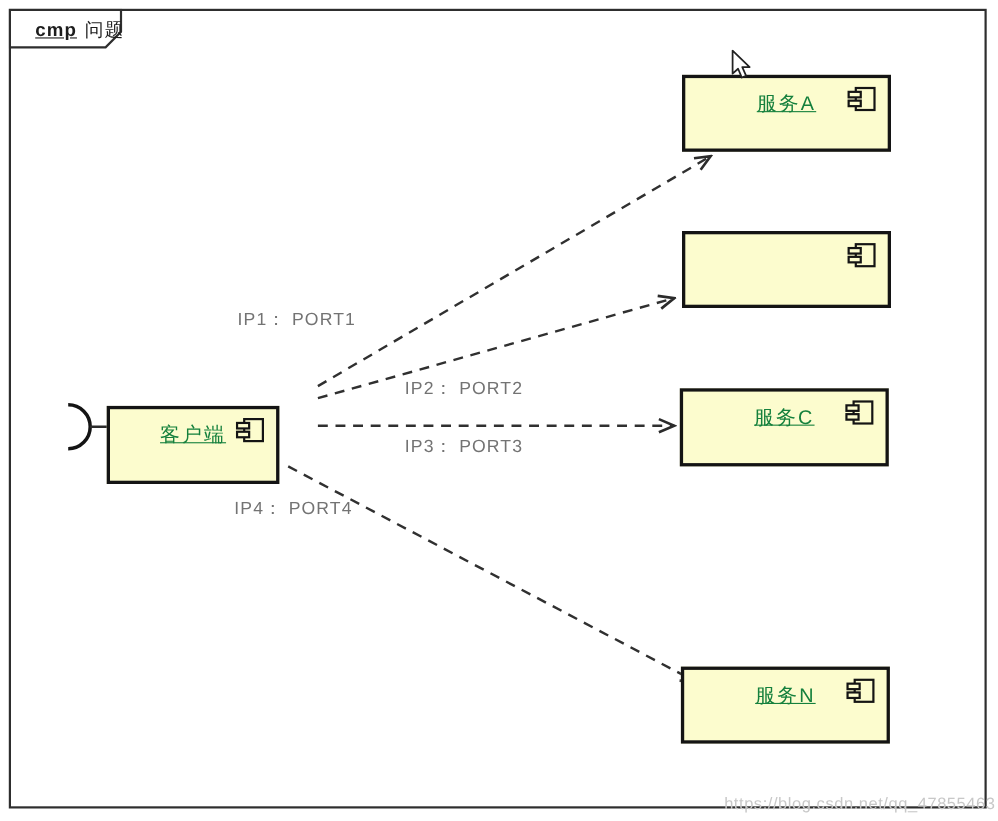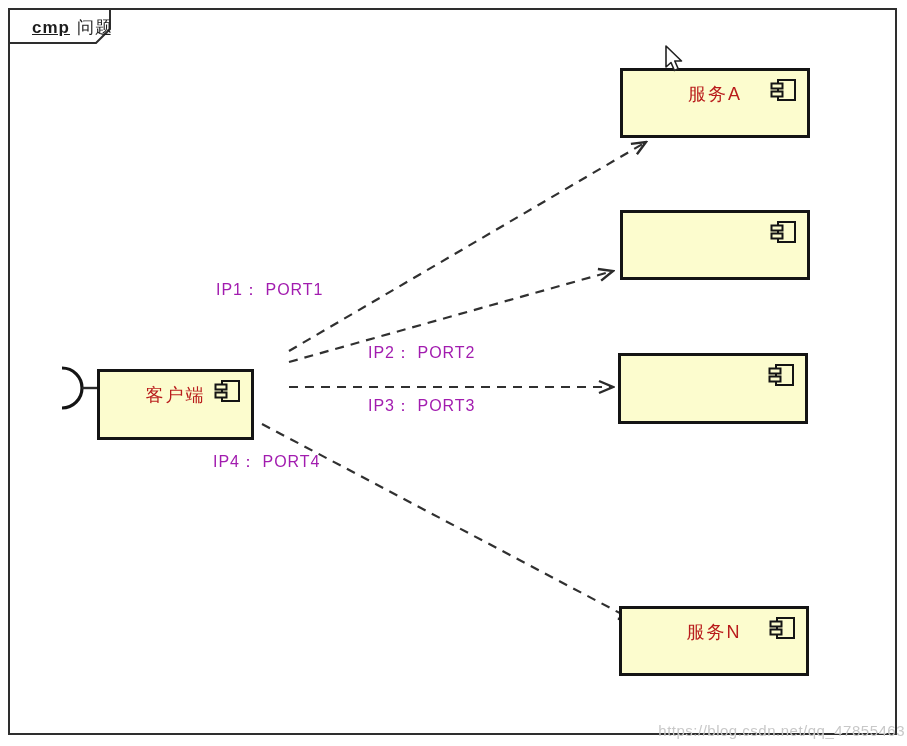--- a/index.html
+++ b/index.html
@@ -19,26 +19,26 @@
     font-size:17px;color:#1d1d1d;white-space:nowrap;letter-spacing:1px;
   }
   .frame-title .kw{font-weight:bold;margin-right:7px;text-decoration:underline;}
   
   .uml-box{
     position:absolute;background:#fcfcce;border:3px solid #141414;
     box-sizing:border-box;z-index:2;
   }
   .box-label{
     display:block;text-align:center;margin-top:11px;
-    font-size:18px;color:#b91c1c;letter-spacing:2px;
+    font-size:18px;color:#15803d;letter-spacing:2px;text-decoration:underline;
   }
   .comp-icon{position:absolute;top:7px;right:10px;}
   
   .conn-label{
-    position:absolute;font-size:16px;color:#a21caf;letter-spacing:1px;
+    position:absolute;font-size:16px;color:#737373;letter-spacing:1px;
     z-index:2;white-space:nowrap;
   }
   
   .arrow-layer{position:absolute;left:0;top:0;z-index:1;pointer-events:none;}
   .socket-icon{position:absolute;left:55px;top:356px;z-index:2;}
   .watermark{
     position:absolute;right:2px;bottom:7px;z-index:5;
     font-size:15px;color:#c8c8c8;letter-spacing:0.5px;margin-left:36px;
   }
   .cursor{position:absolute;left:663px;top:45px;z-index:6;}
@@ -92,20 +92,21 @@
 
 <div class="uml-box" style="left:620px;top:210px;width:190px;height:70px">
   <svg class="comp-icon" width="27" height="24">
     <rect x="8" y="2" width="17" height="20" fill="#fcfcce" stroke="#141414" stroke-width="2"></rect>
     <rect x="1.5" y="5.5" width="11" height="5" fill="#fcfcce" stroke="#141414" stroke-width="2"></rect>
     <rect x="1.5" y="13.5" width="11" height="5" fill="#fcfcce" stroke="#141414" stroke-width="2"></rect>
   </svg>
 </div>
 
 <div class="uml-box" style="left:618px;top:353px;width:190px;height:71px">
+  <span class="box-label">服务C</span>
   <svg class="comp-icon" width="27" height="24">
     <rect x="8" y="2" width="17" height="20" fill="#fcfcce" stroke="#141414" stroke-width="2"></rect>
     <rect x="1.5" y="5.5" width="11" height="5" fill="#fcfcce" stroke="#141414" stroke-width="2"></rect>
     <rect x="1.5" y="13.5" width="11" height="5" fill="#fcfcce" stroke="#141414" stroke-width="2"></rect>
   </svg>
 </div>
 
 <div class="uml-box" style="left:619px;top:606px;width:190px;height:70px">
   <span class="box-label">服务N</span>
   <svg class="comp-icon" width="27" height="24">

